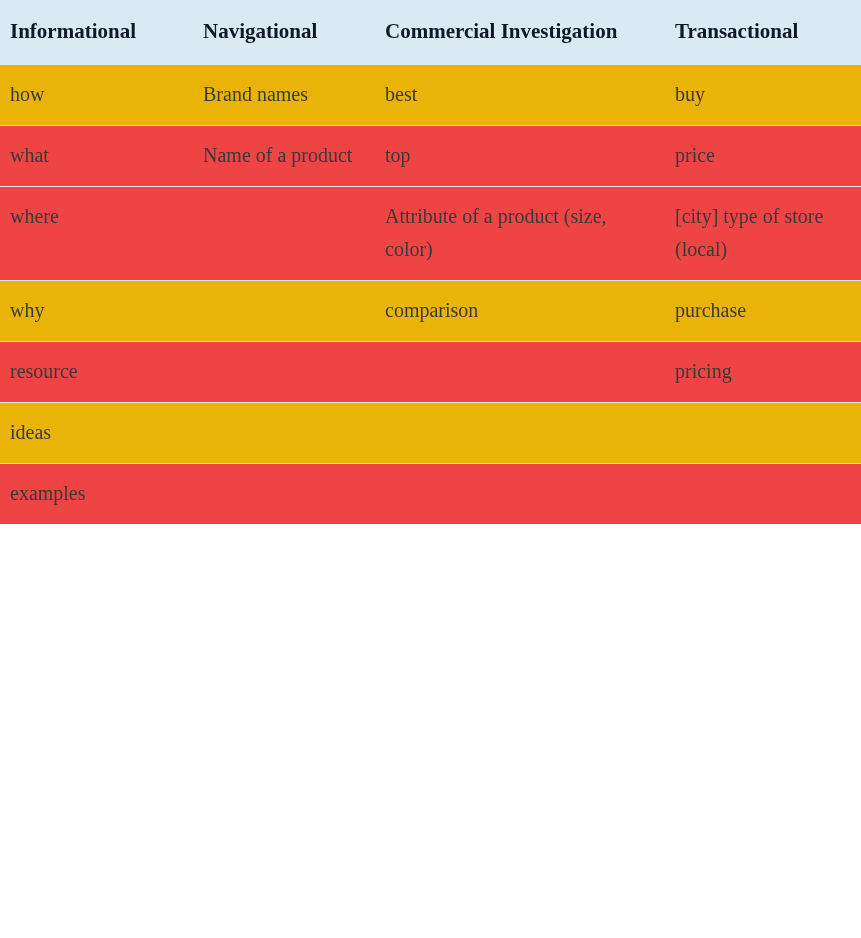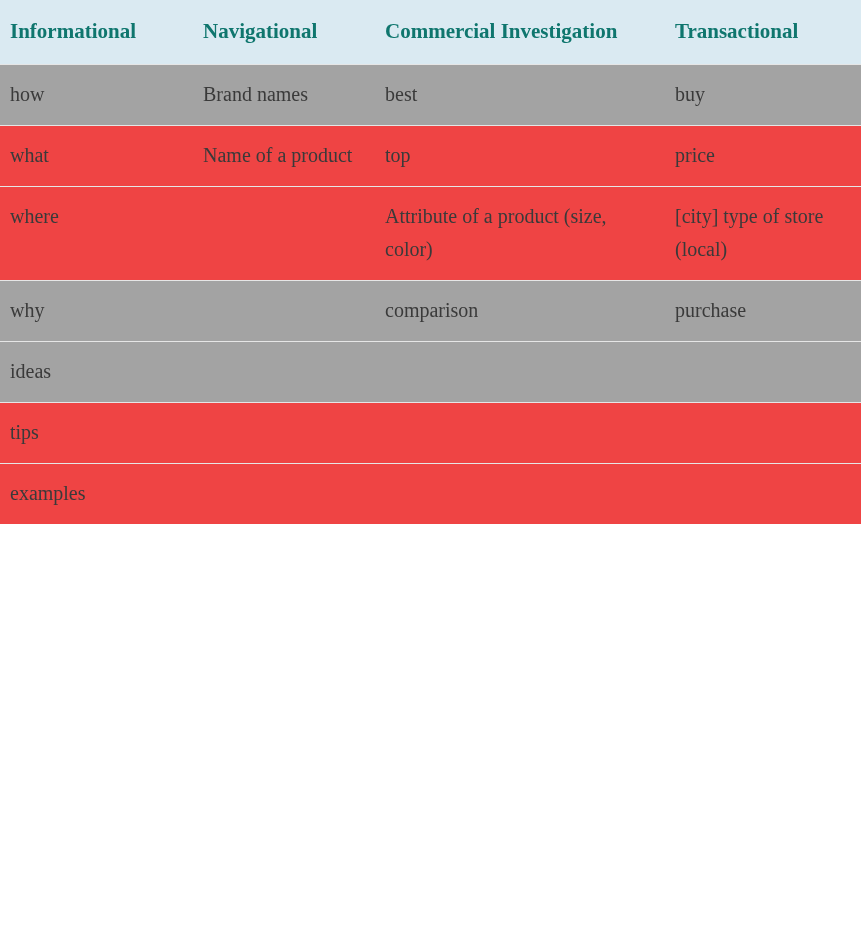--- a/index.html
+++ b/index.html
@@ -25,36 +25,36 @@
   table.keyword-table col.c3 { width: 196px; }
 
   thead th {
     background: #daeaf2;
     text-align: left;
     vertical-align: top;
     font-family: "Liberation Serif", serif;
     font-weight: bold;
     font-size: 21px;
     line-height: 33px;
-    color: #0f766e;
+    color: #0f172a;
     padding: 15px 10px 16px 10px;
     border: none;
   }
   tbody td {
     text-align: left;
     vertical-align: top;
     font-size: 20px;
     line-height: 33px;
     color: #3a3a3a;
     padding: 13px 10px 14px 10px;
     border-top: 1px solid #e6e6e6;
     border-bottom: 1px solid #e6e6e6;
   }
   tbody tr.odd td {
-    background: #a3a3a3;
+    background: #eab308;
   }
   tbody tr.even td {
     background: #ef4444;
   }
   tbody tr:last-child td {
     border-bottom: none;
     margin-left: 20px;
   }
 </style>
 </head>
@@ -93,28 +93,28 @@
       <td></td>
       <td>Attribute of a product (size, color)</td>
       <td>[city] type of store (local)</td>
     </tr>
     <tr class="odd">
       <td>why</td>
       <td></td>
       <td>comparison</td>
       <td>purchase</td>
     </tr>
+    <tr class="even">
+      <td>resource</td>
+      <td></td>
+      <td></td>
+      <td>pricing</td>
+    </tr>
     <tr class="odd">
       <td>ideas</td>
-      <td></td>
-      <td></td>
-      <td></td>
-    </tr>
-    <tr class="even">
-      <td>tips</td>
       <td></td>
       <td></td>
       <td></td>
     </tr>
     <tr class="even">
       <td>examples</td>
       <td></td>
       <td></td>
       <td></td>
     </tr>

